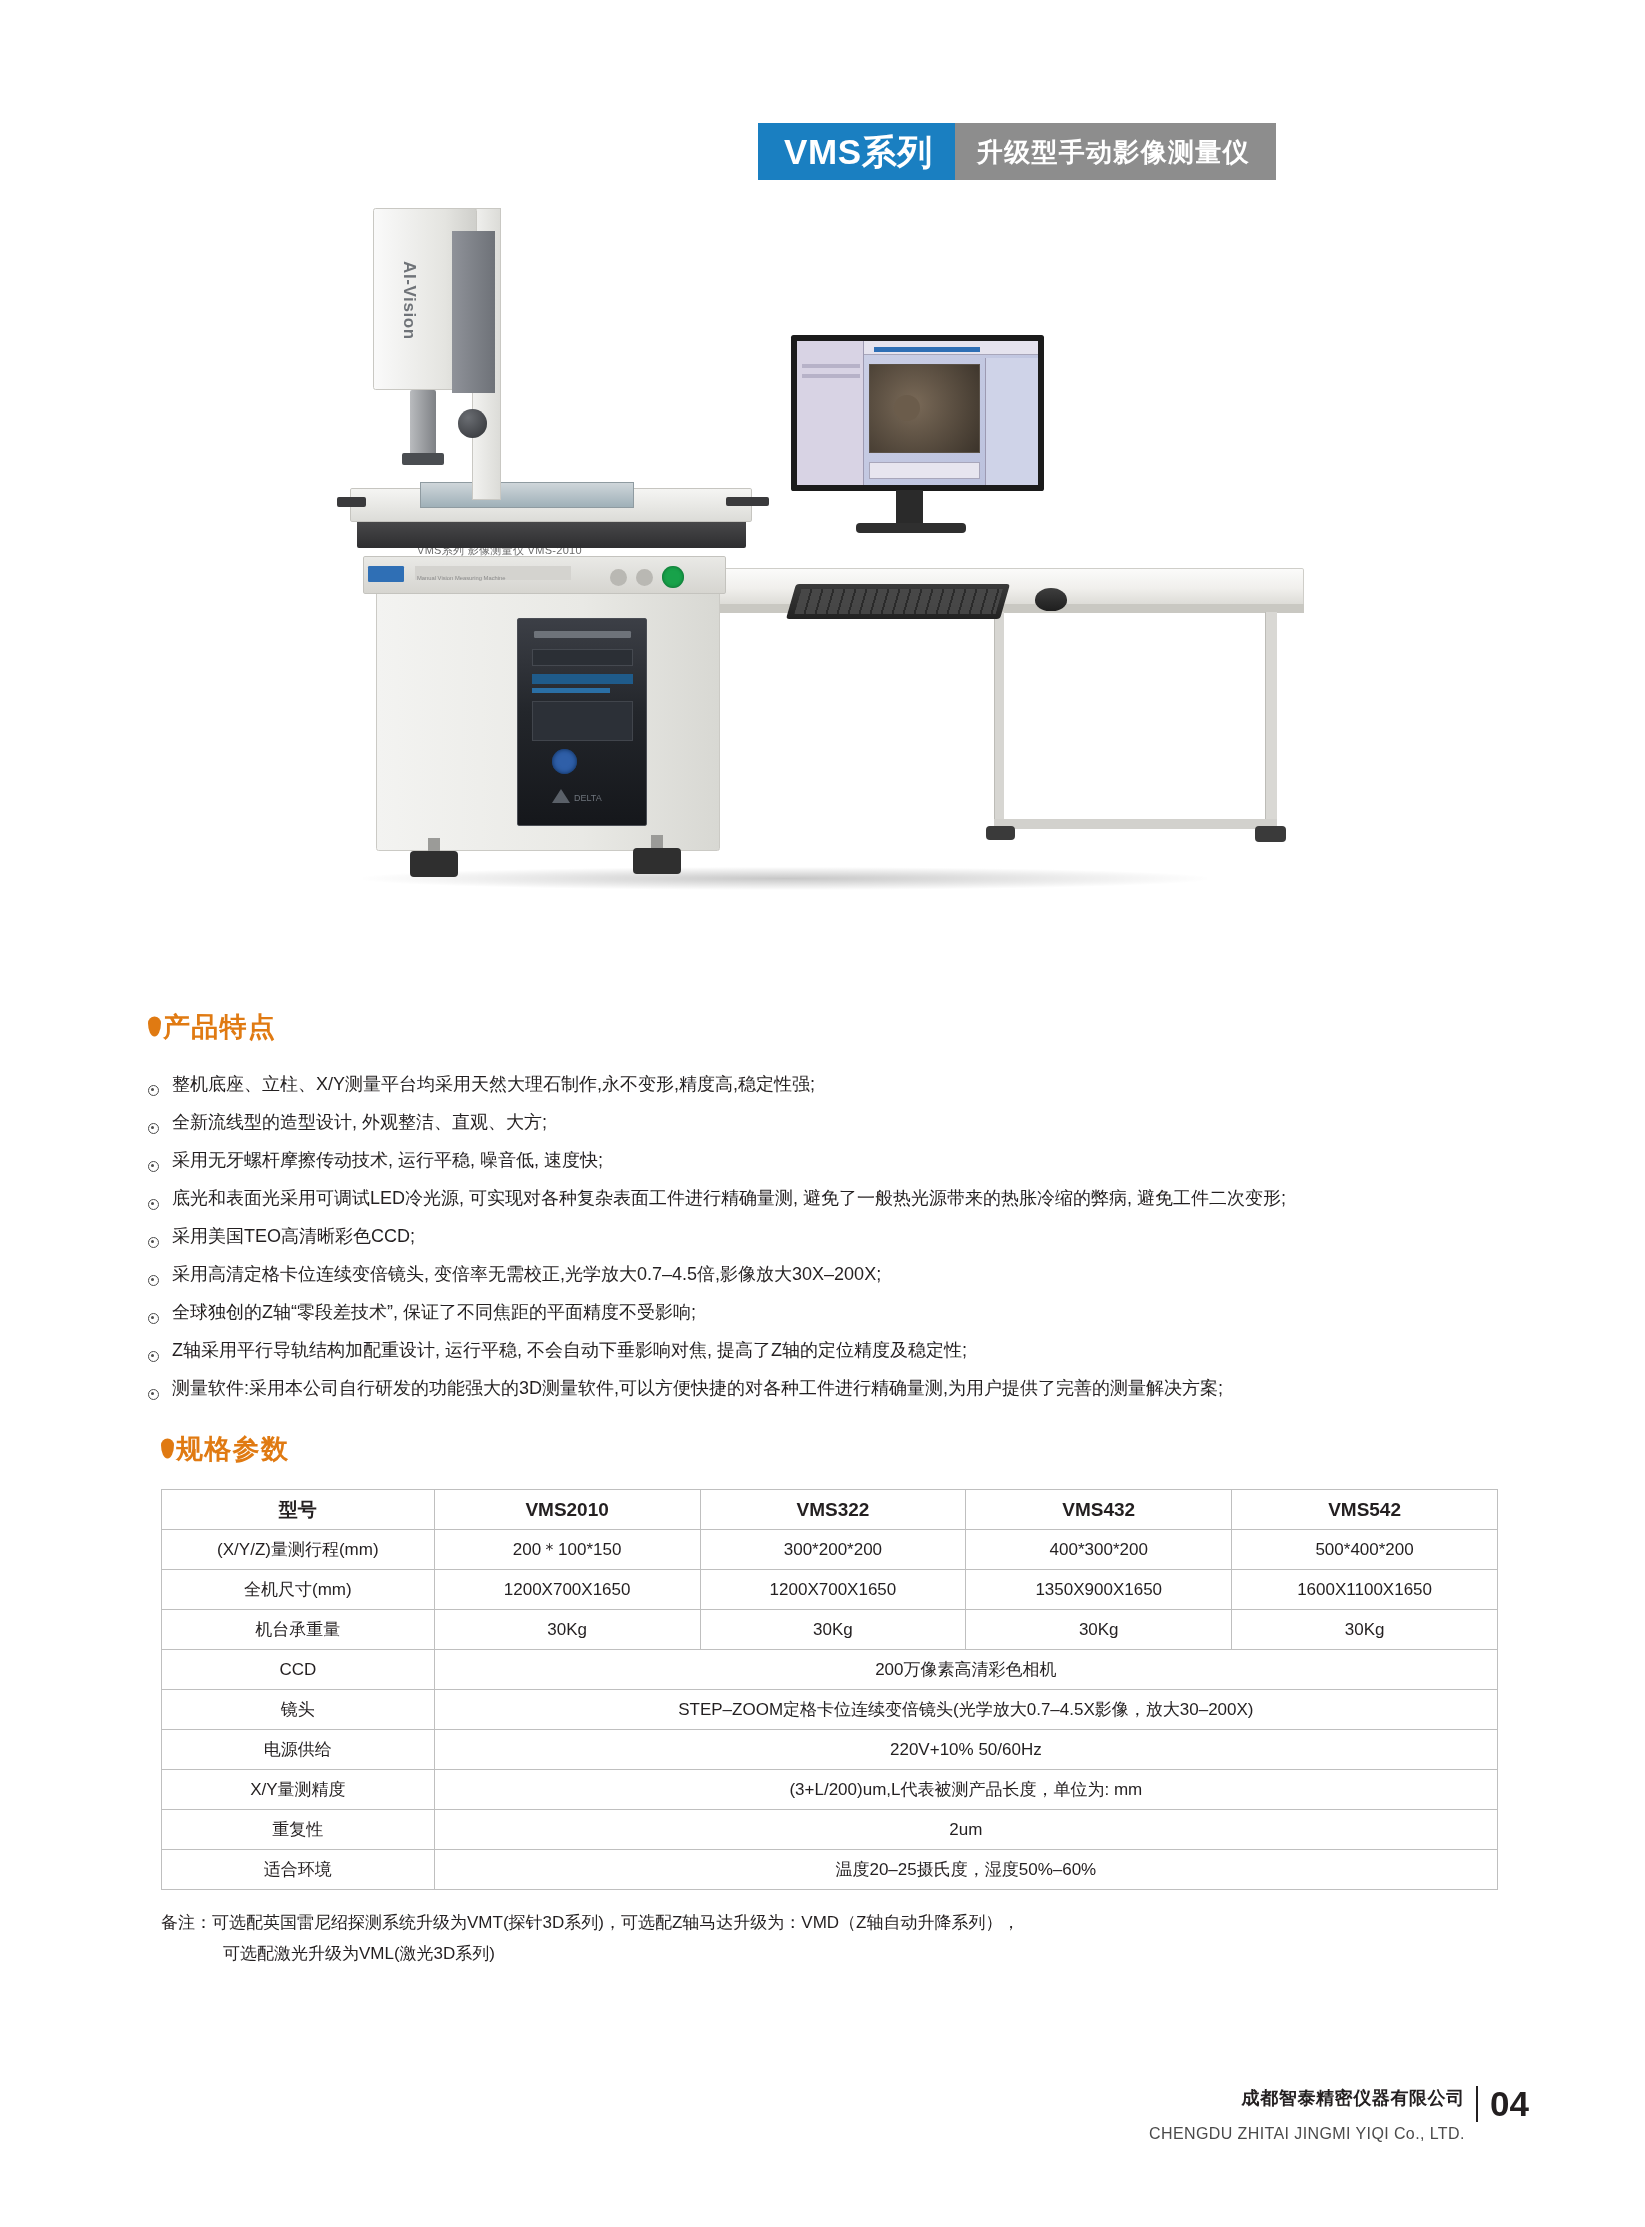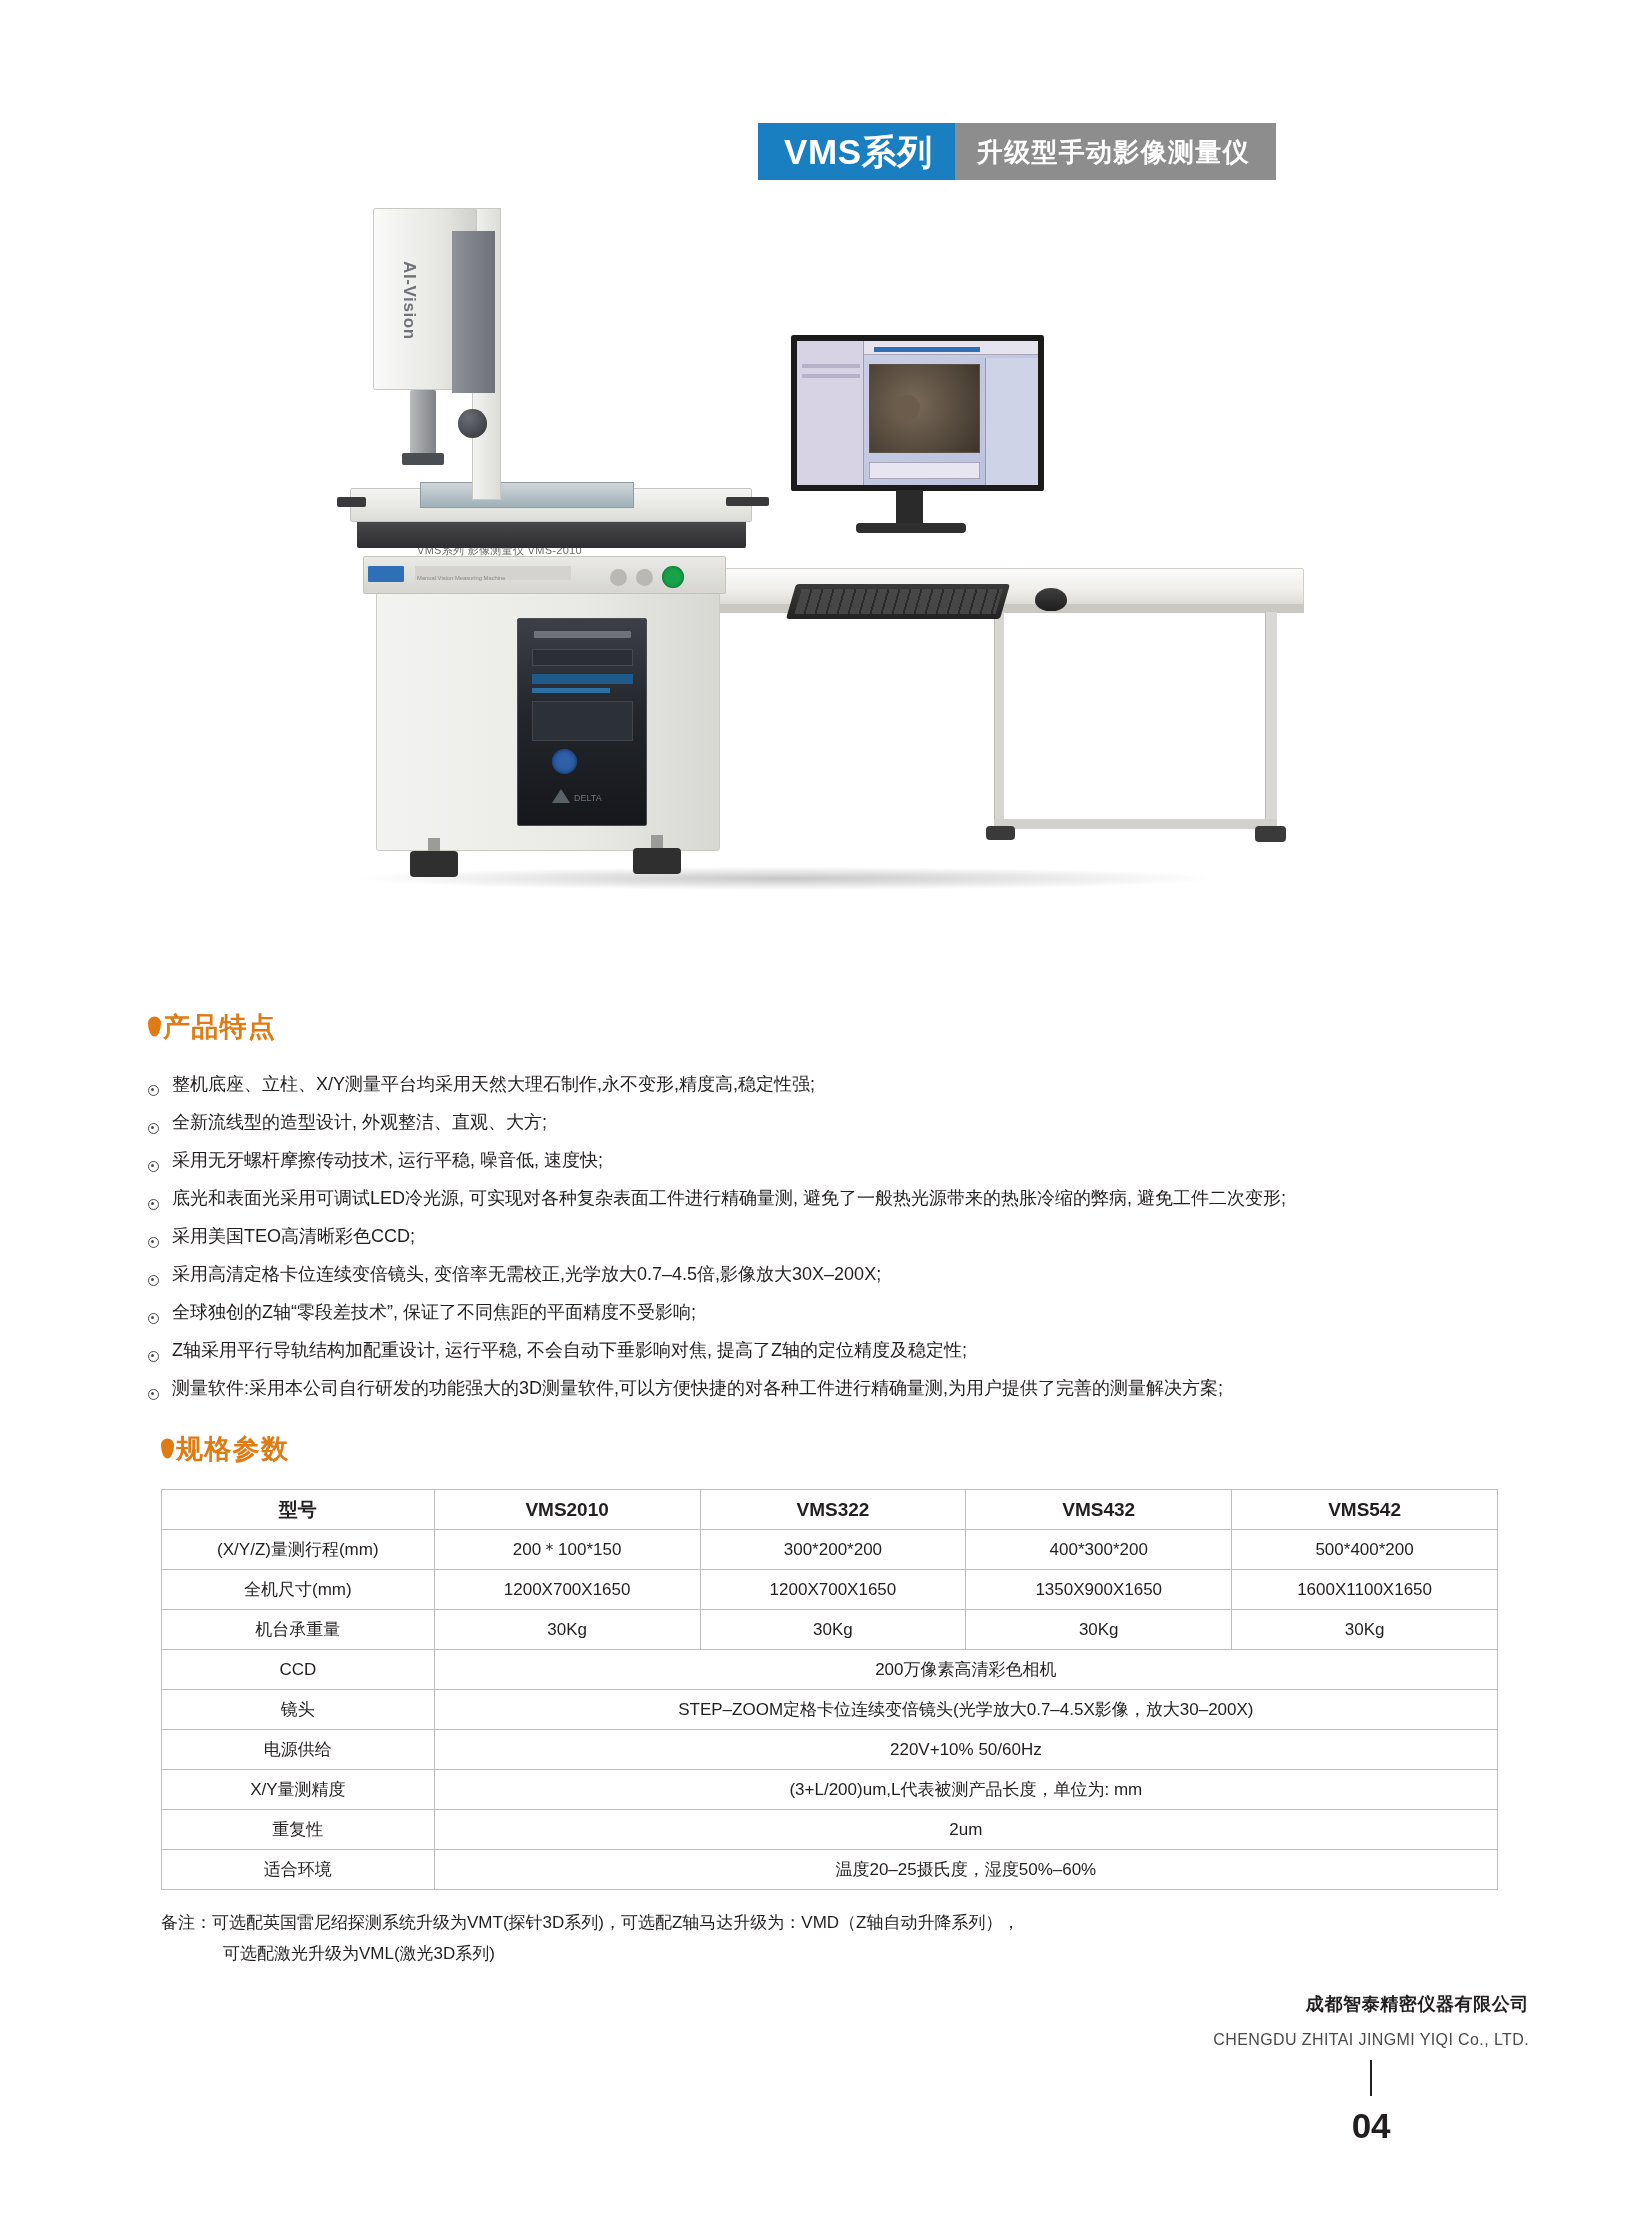--- a/index.html
+++ b/index.html
@@ -332,23 +332,22 @@
     color: #231f20;
   }
   .remark .ind { display: inline-block; margin-left: 62px; }
 
   
   .footer {
     position: absolute;
     right: 117px;
     bottom: 84px;
     display: flex;
-    align-items: center;
+    align-items: flex-start;
     gap: 11.7px;
-    flex-direction: column;
   }
   .footer-txt { text-align: right; }
   .footer-cn { font-size: 18px; font-weight: bold; color: #231f20; letter-spacing: 0.6px; }
   .footer-en { font-size: 16px; color: #4a4a4a; letter-spacing: 0.4px; margin-top: 15px; }
   .footer-sep { width: 1.9px; height: 36px; background: #231f20; }
   .footer-page { font-size: 35px; font-weight: bold; color: #231f20; line-height: 1; }
 </style>
 </head>
 <body>
 

